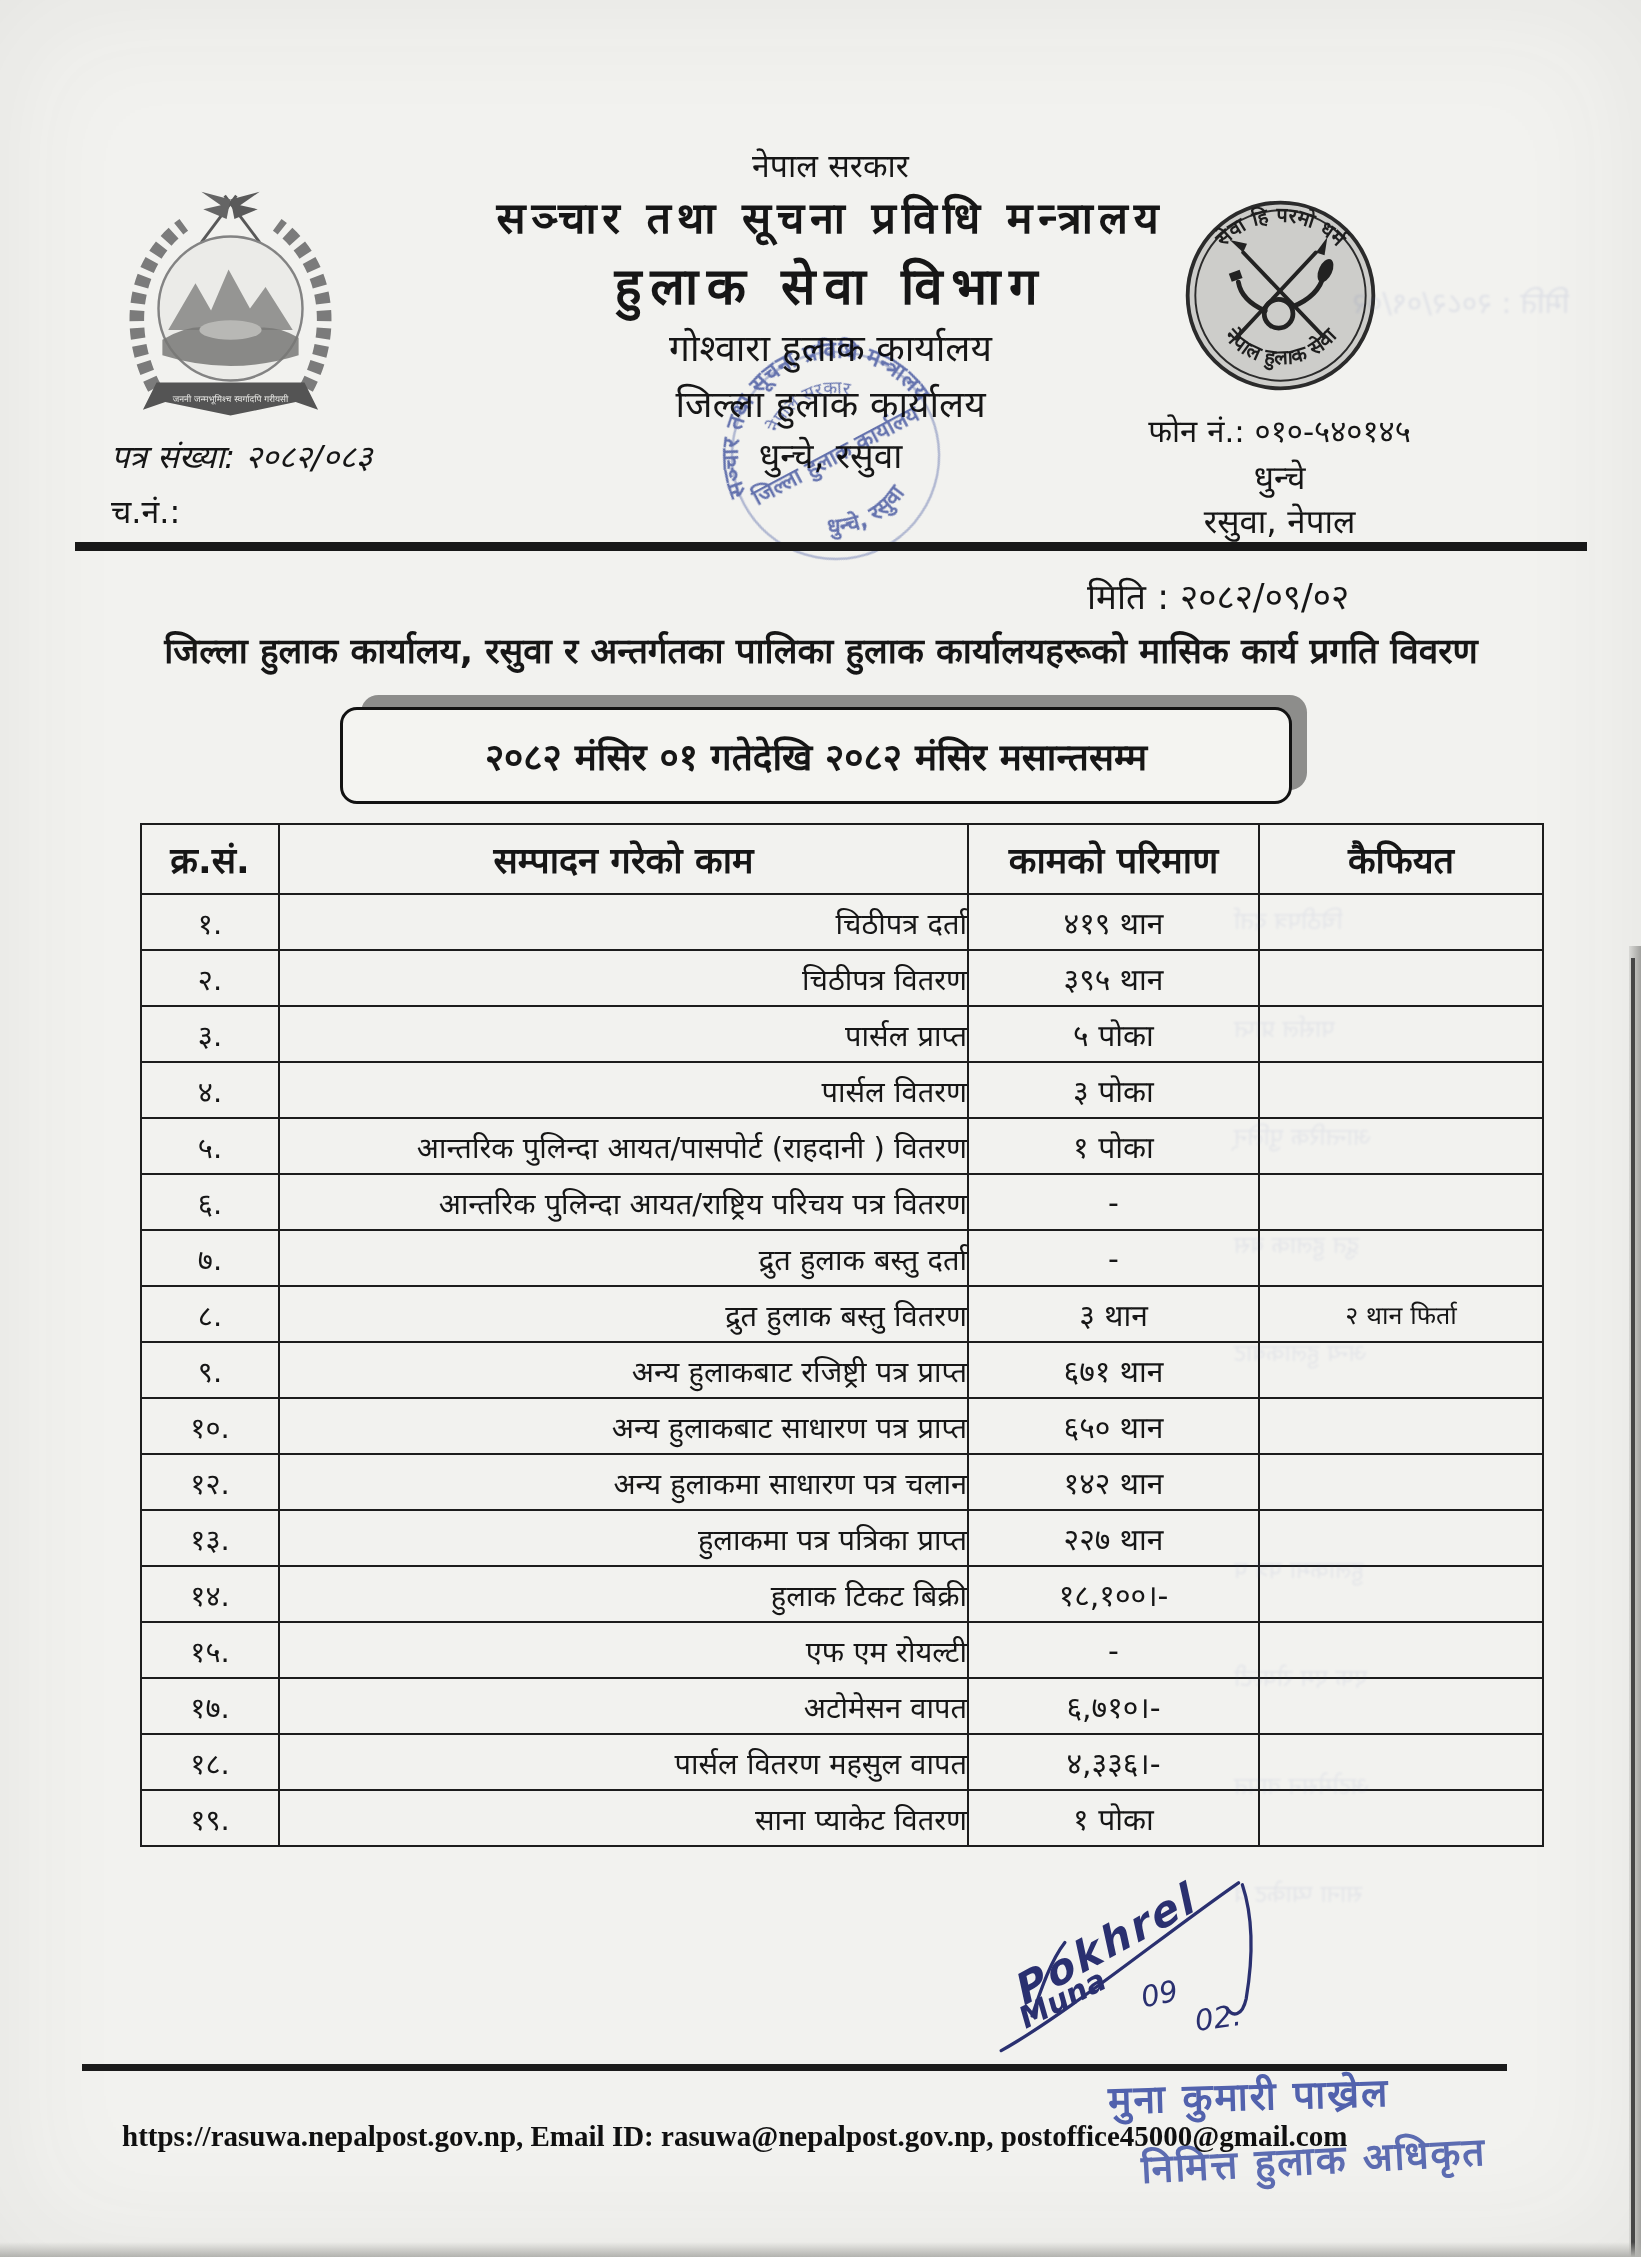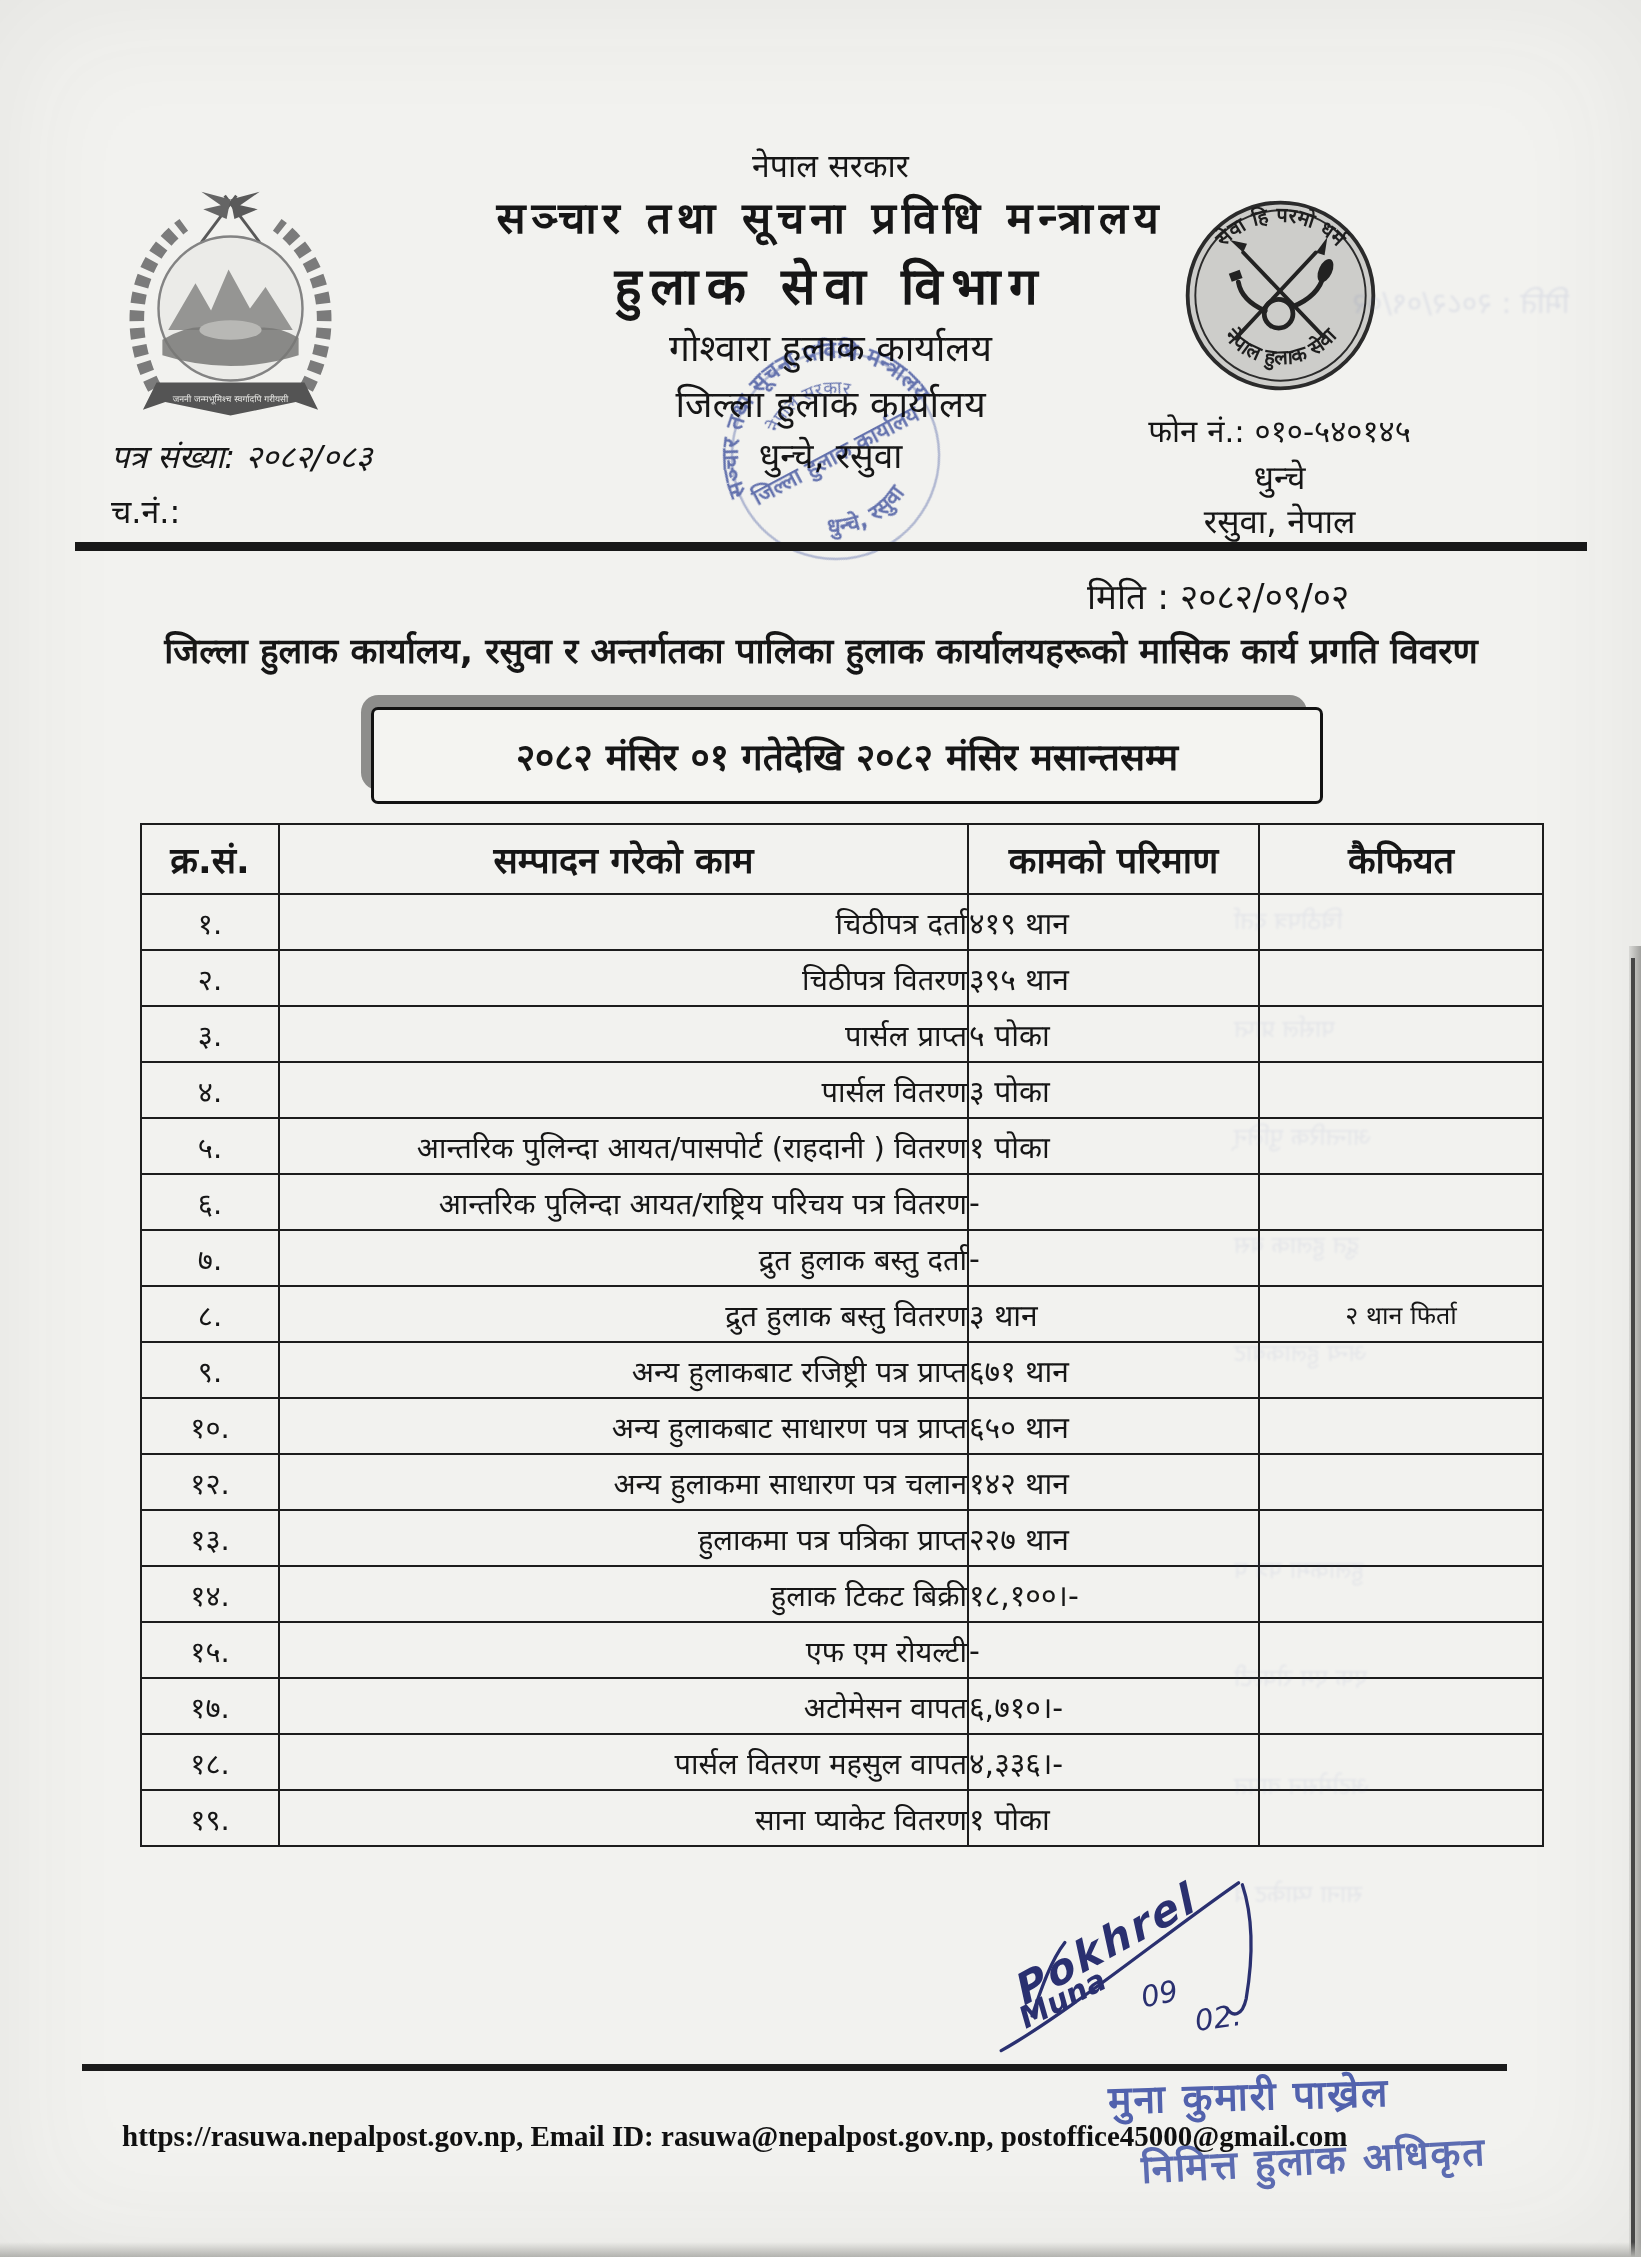--- a/index.html
+++ b/index.html
@@ -20,29 +20,29 @@
   .chno{left:111px;top:489px;font-size:32px;}
   .phone{left:1043px;top:409px;width:473px;text-align:center;font-size:31px;}
   .rplace1{left:1043px;top:454px;width:473px;text-align:center;font-size:33px;}
   .rplace2{left:1043px;top:498px;width:473px;text-align:center;font-size:33px;}
   .rule1{left:75px;top:542px;width:1512px;height:8.7px;background:#181818;}
   .rule2{left:82px;top:2064px;width:1425px;height:6.8px;background:#1b1b1b;}
   .dateline{left:1062px;top:572px;width:454px;font-size:35px;margin-left:25px;}
   .doc-title{left:68px;top:626px;width:1506px;text-align:center;font-size:35px;font-weight:600;}
   .pbox-wrap{left:340px;top:695px;width:975px;height:112px;}
   .pbox-shadow{position:absolute;left:21px;top:0;width:946px;height:95px;background:#8d8d8b;border-radius:17.4px;}
-  .pbox{position:absolute;left:0;top:11.6px;width:946px;height:91px;background:#f4f4f1;border:3.9px solid #121212;border-radius:7px;
-    display:flex;align-items:center;justify-content:center;font-size:37px;font-weight:700;margin-left:31px;}
+  .pbox{position:absolute;left:0;top:11.6px;width:946px;height:91px;background:#f4f4f1;border:3.9px solid #121212;border-radius:17px;
+    display:flex;align-items:center;justify-content:center;font-size:37px;font-weight:700;}
   .main-table{position:absolute;left:97px;top:823px;border-collapse:collapse;table-layout:fixed;background:transparent;margin-left:43px;}
   .main-table th,.main-table td{border:2.9px solid #1d1d1d;padding:0;overflow:hidden;white-space:nowrap;}
   .main-table th{height:68px;font-size:36px;font-weight:700;}
   .main-table td{height:54px;}
   .c-sn{text-align:center;font-size:29px;}
   .c-task{text-align:right;padding-left:33px !important;font-size:29px;}
-  .c-qty{font-size:30px;}
+  .c-qty{text-align:center;font-size:30px;}
   .c-remark{text-align:center;font-size:25px;}
   .seal-black{left:1180px;top:195px;width:201px;height:201px;}
   .emblem{left:104px;top:180px;width:253px;height:257px;opacity:.92;}
   .stamp-blue{left:716px;top:336px;width:239px;height:239px;transform:rotate(-28deg);opacity:.8;mix-blend-mode:multiply;filter:blur(0.4px);}
   .ink{color:#2a3070;}
   .sig-name{left:1006px;top:1919px;font-size:42px;font-style:italic;font-weight:700;letter-spacing:2.9px;transform:rotate(-29deg) skewX(-6deg);}
   .sig-note{left:1016px;top:1981px;font-size:30px;font-style:italic;font-weight:600;transform:rotate(-27deg);}
   .sig-d1{left:1141px;top:1977px;font-size:29px;font-style:italic;transform:rotate(-12deg);}
   .sig-d2{left:1195px;top:2001px;font-size:29px;font-style:italic;transform:rotate(-8deg);}
   .sig-svg{left:980px;top:1871px;width:299px;height:203px;}

